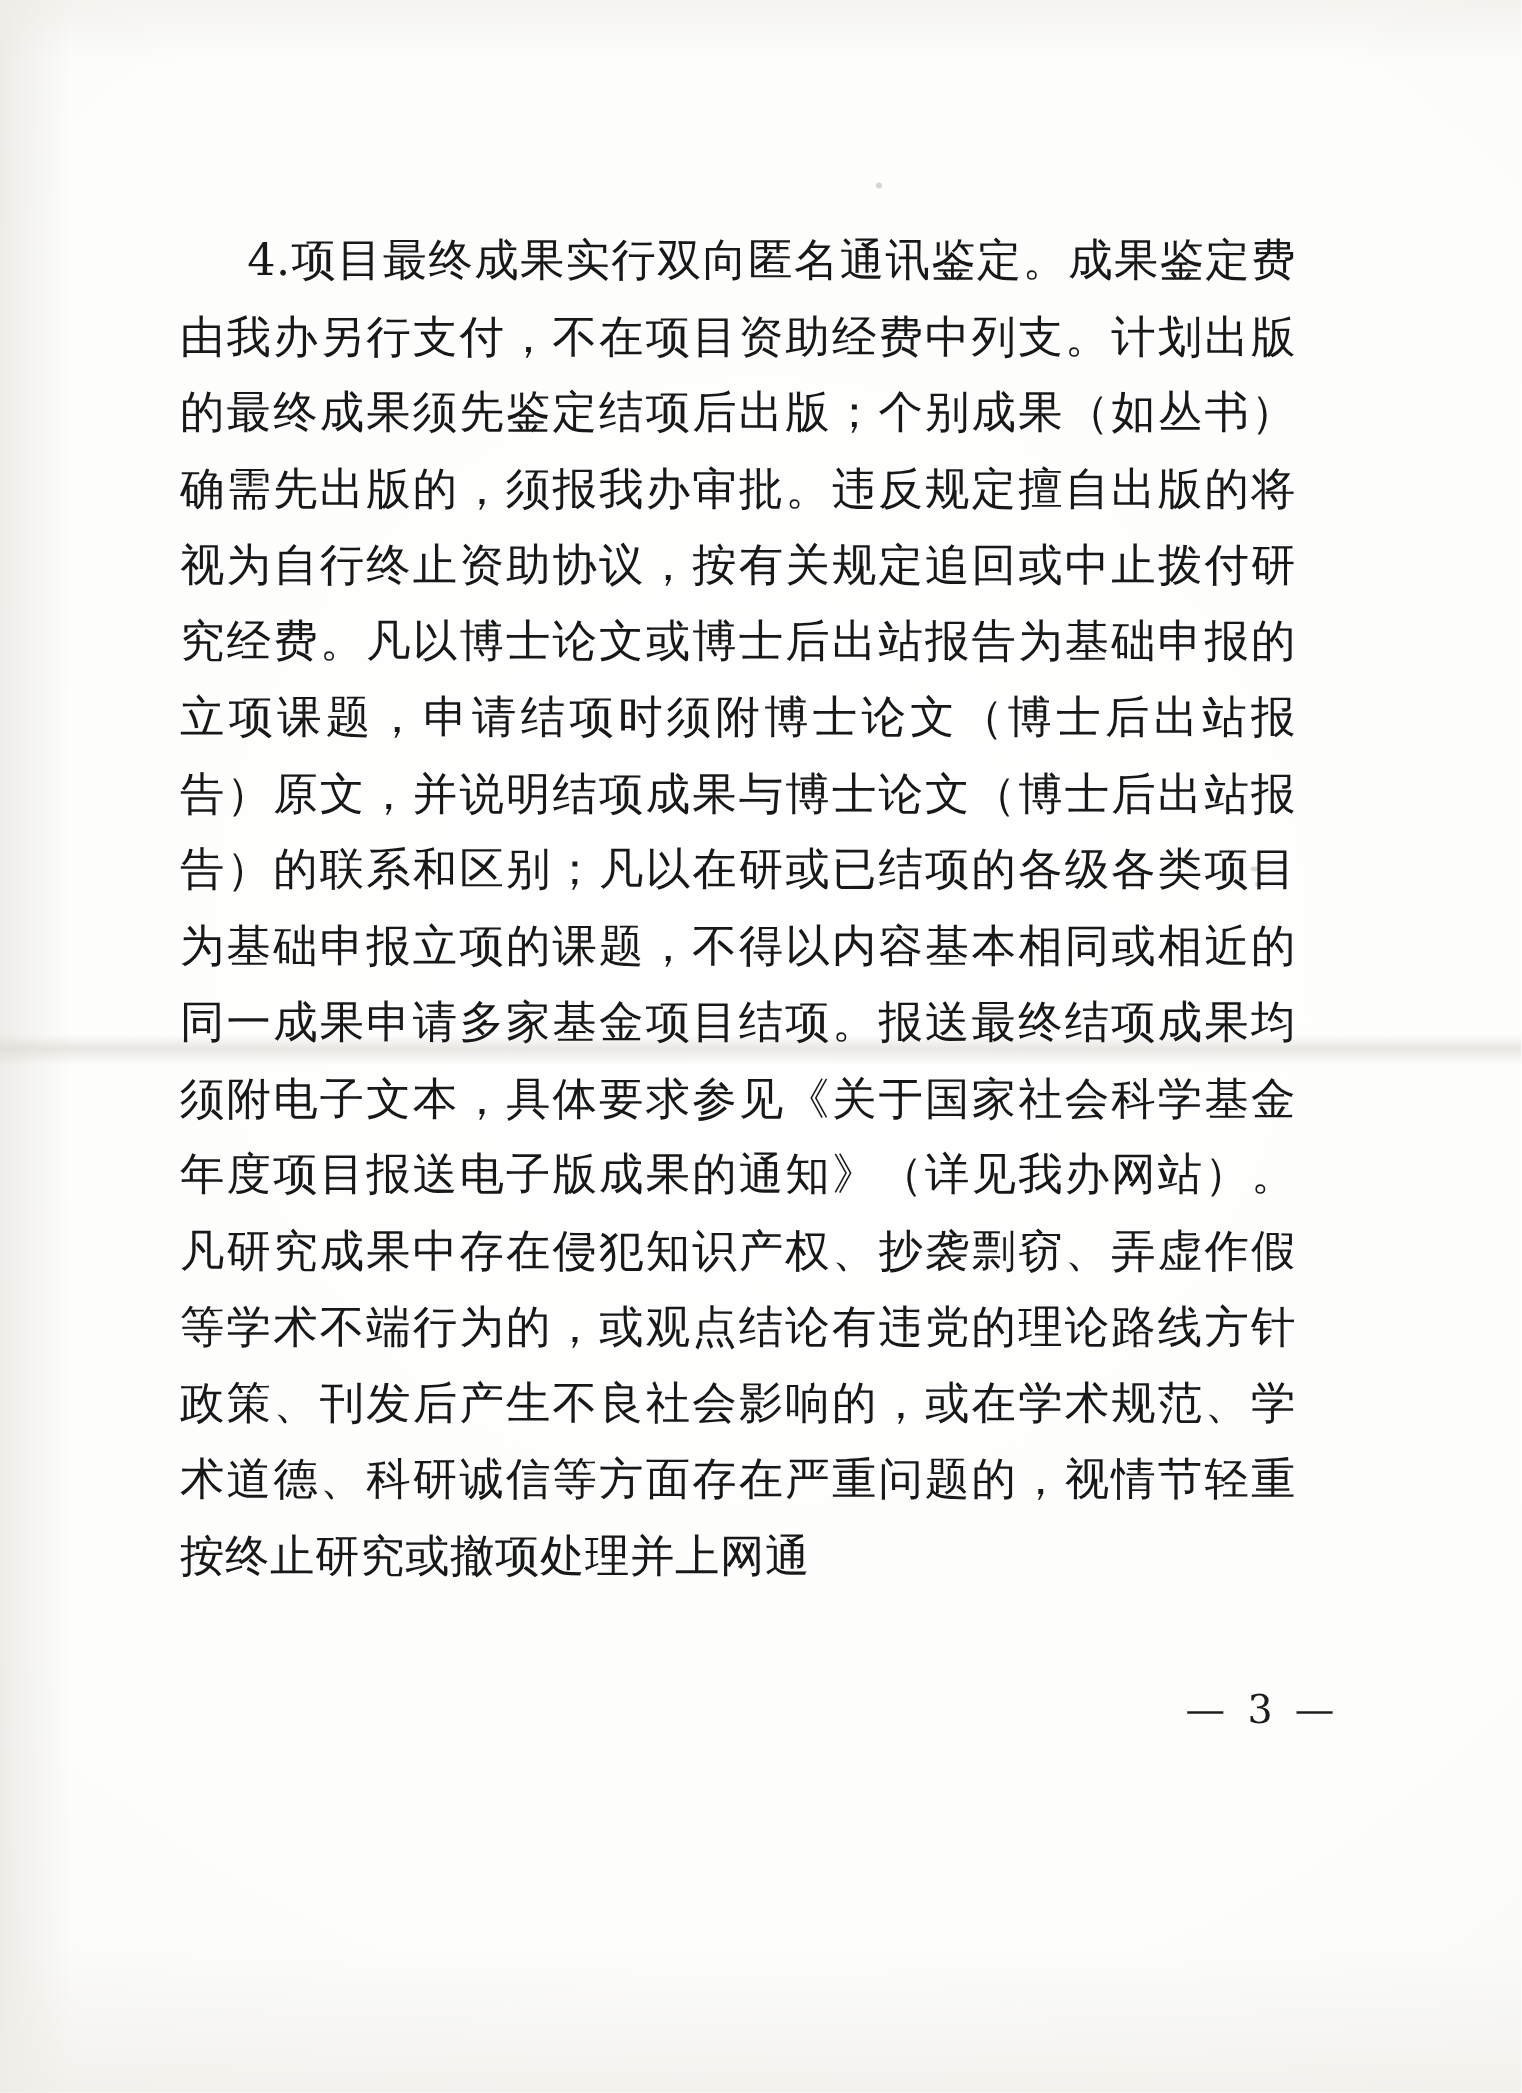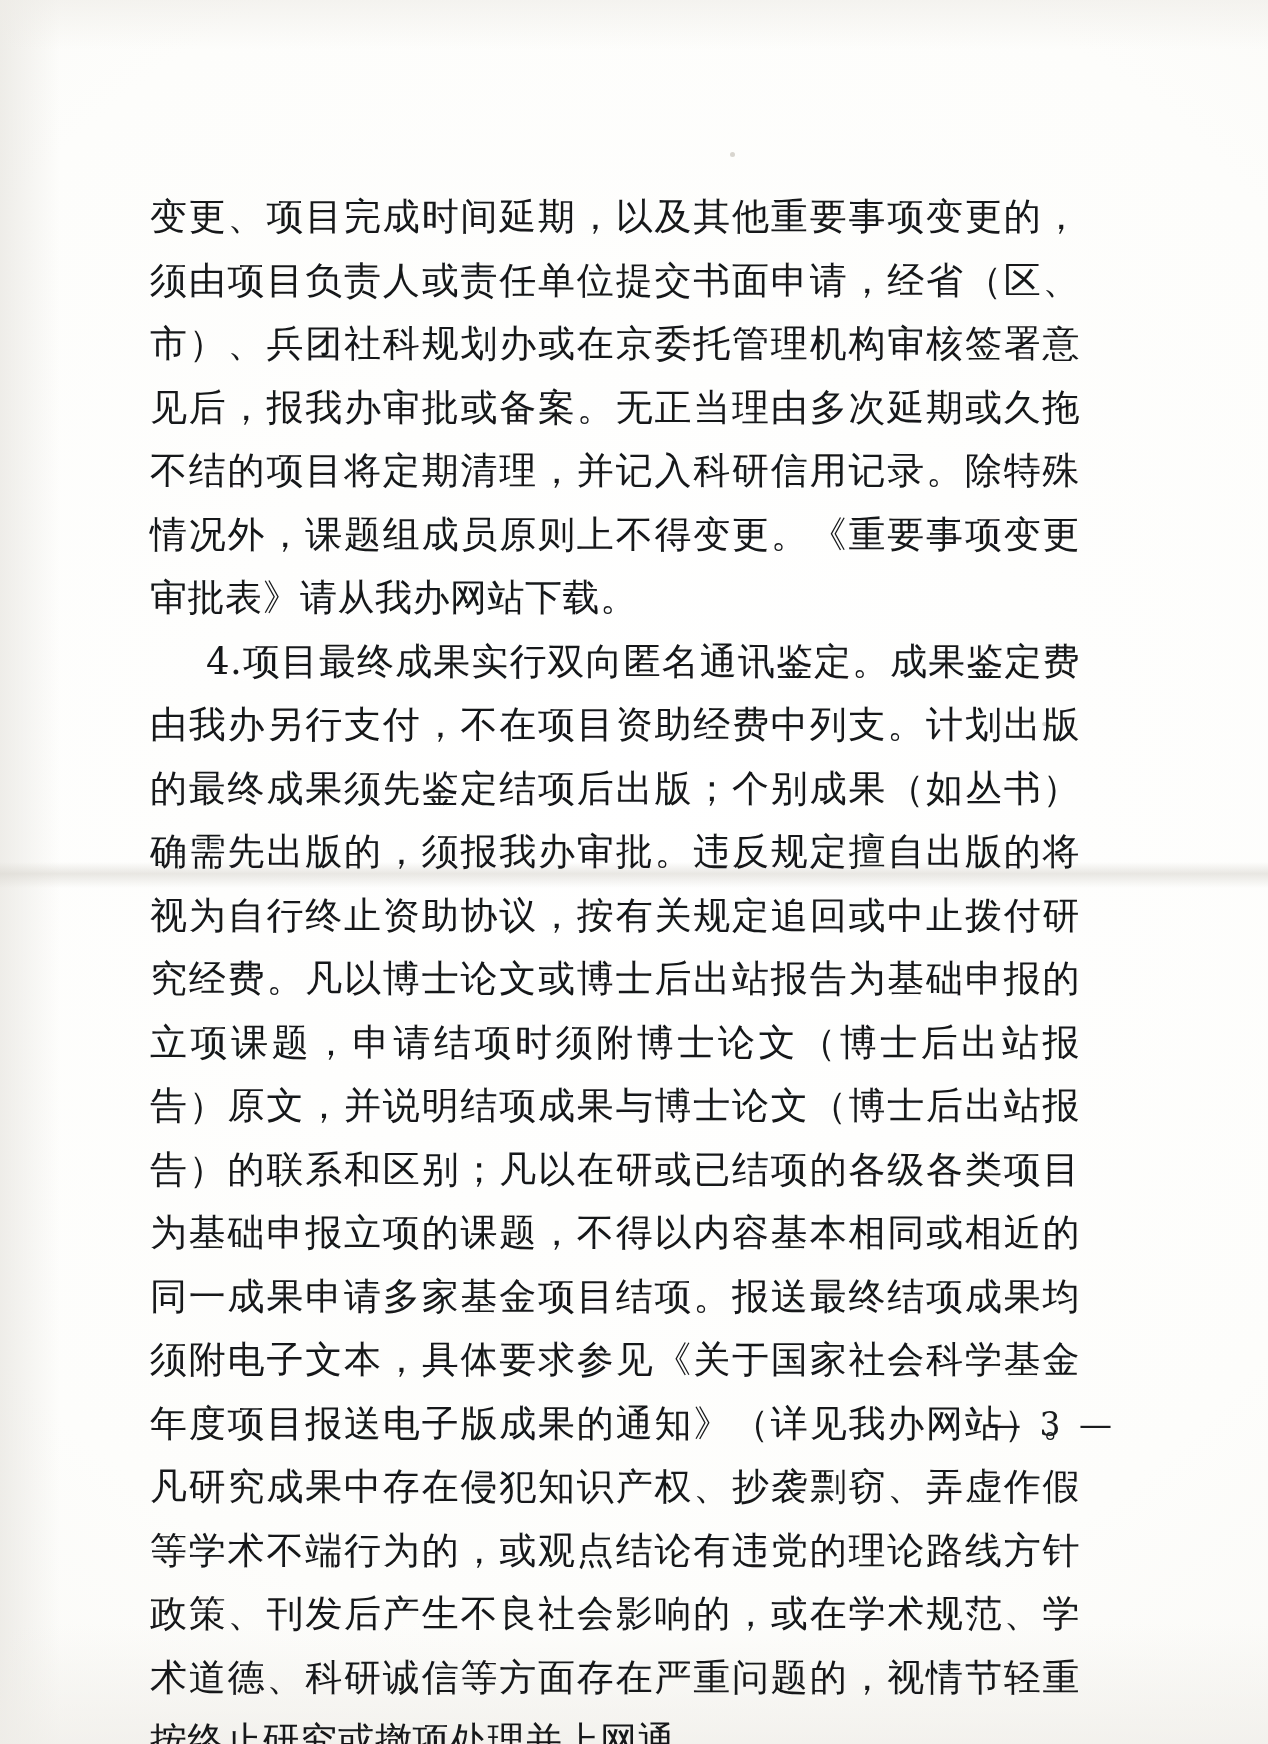--- a/index.html
+++ b/index.html
@@ -103,18 +103,17 @@
   <div class="scan-edge-left"></div>
   <div class="scan-edge-top"></div>
   <div class="scan-edge-bottom"></div>
   <div class="scan-crease"></div>
 
   <div class="speck" style="left:730px; top:152px; width:5px; height:5px;"></div>
   <div class="speck" style="left:1042px; top:722px; width:7px; height:4px;"></div>
   <div class="speck" style="left:1046px; top:735px; width:4px; height:4px;"></div>
 
   <div class="content">
-    <p>变更、项目完成时间延期，以及其他重要事项变更的，须由项目负责人或责任单位提交书面申请，经省（区、市）、兵团社科规划办或在京委托管理机构审核签署意见后，报我办审批或备案。无正当理由多次延期或久拖不结的项目将定期清理，并记入科研信用记录。除特殊情况外，课题组成员原则上不得变更。《重要事项变更审批表》请从我办网站下载。</p>
     <p class="indent">4.项目最终成果实行双向匿名通讯鉴定。成果鉴定费由我办另行支付，不在项目资助经费中列支。计划出版的最终成果须先鉴定结项后出版；个别成果（如丛书）确需先出版的，须报我办审批。违反规定擅自出版的将视为自行终止资助协议，按有关规定追回或中止拨付研究经费。凡以博士论文或博士后出站报告为基础申报的立项课题，申请结项时须附博士论文（博士后出站报告）原文，并说明结项成果与博士论文（博士后出站报告）的联系和区别；凡以在研或已结项的各级各类项目为基础申报立项的课题，不得以内容基本相同或相近的同一成果申请多家基金项目结项。报送最终结项成果均须附电子文本，具体要求参见《关于国家社会科学基金年度项目报送电子版成果的通知》（详见我办网站）。凡研究成果中存在侵犯知识产权、抄袭剽窃、弄虚作假等学术不端行为的，或观点结论有违党的理论路线方针政策、刊发后产生不良社会影响的，或在学术规范、学术道德、科研诚信等方面存在严重问题的，视情节轻重按终止研究或撤项处理并上网通</p>
   </div>
 
   <div class="page-number">— 3 —</div>
 </div>
 
 </body></html>

